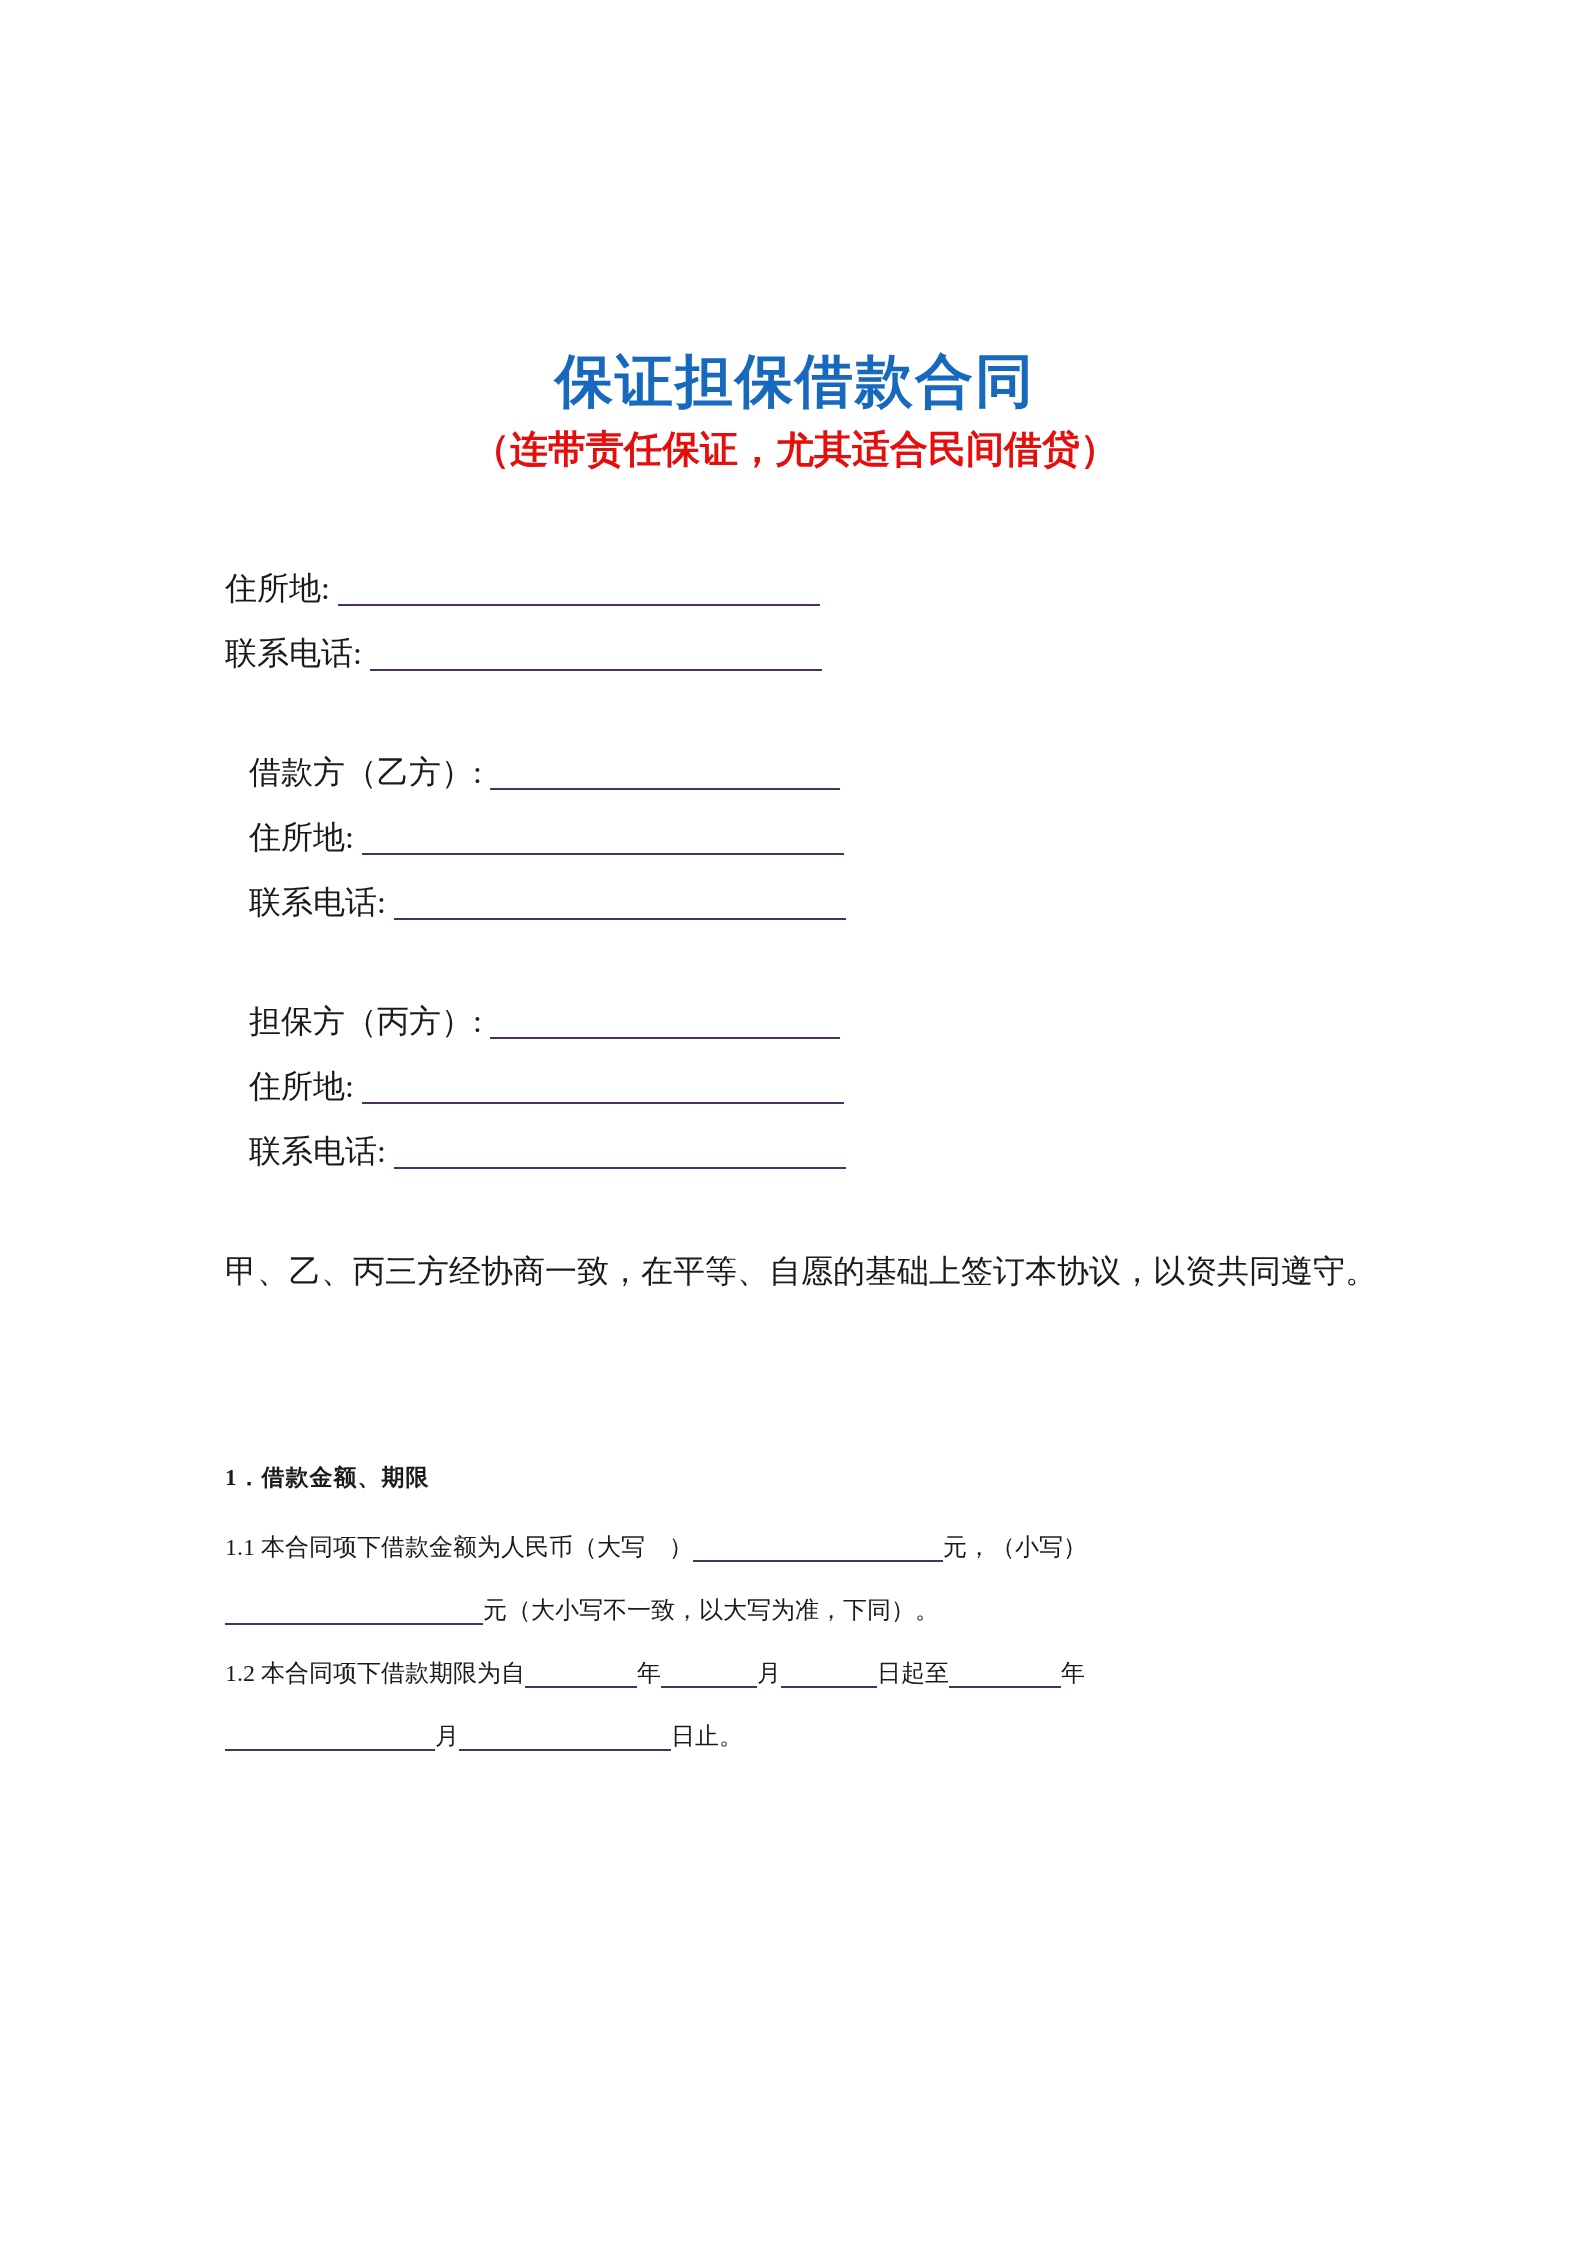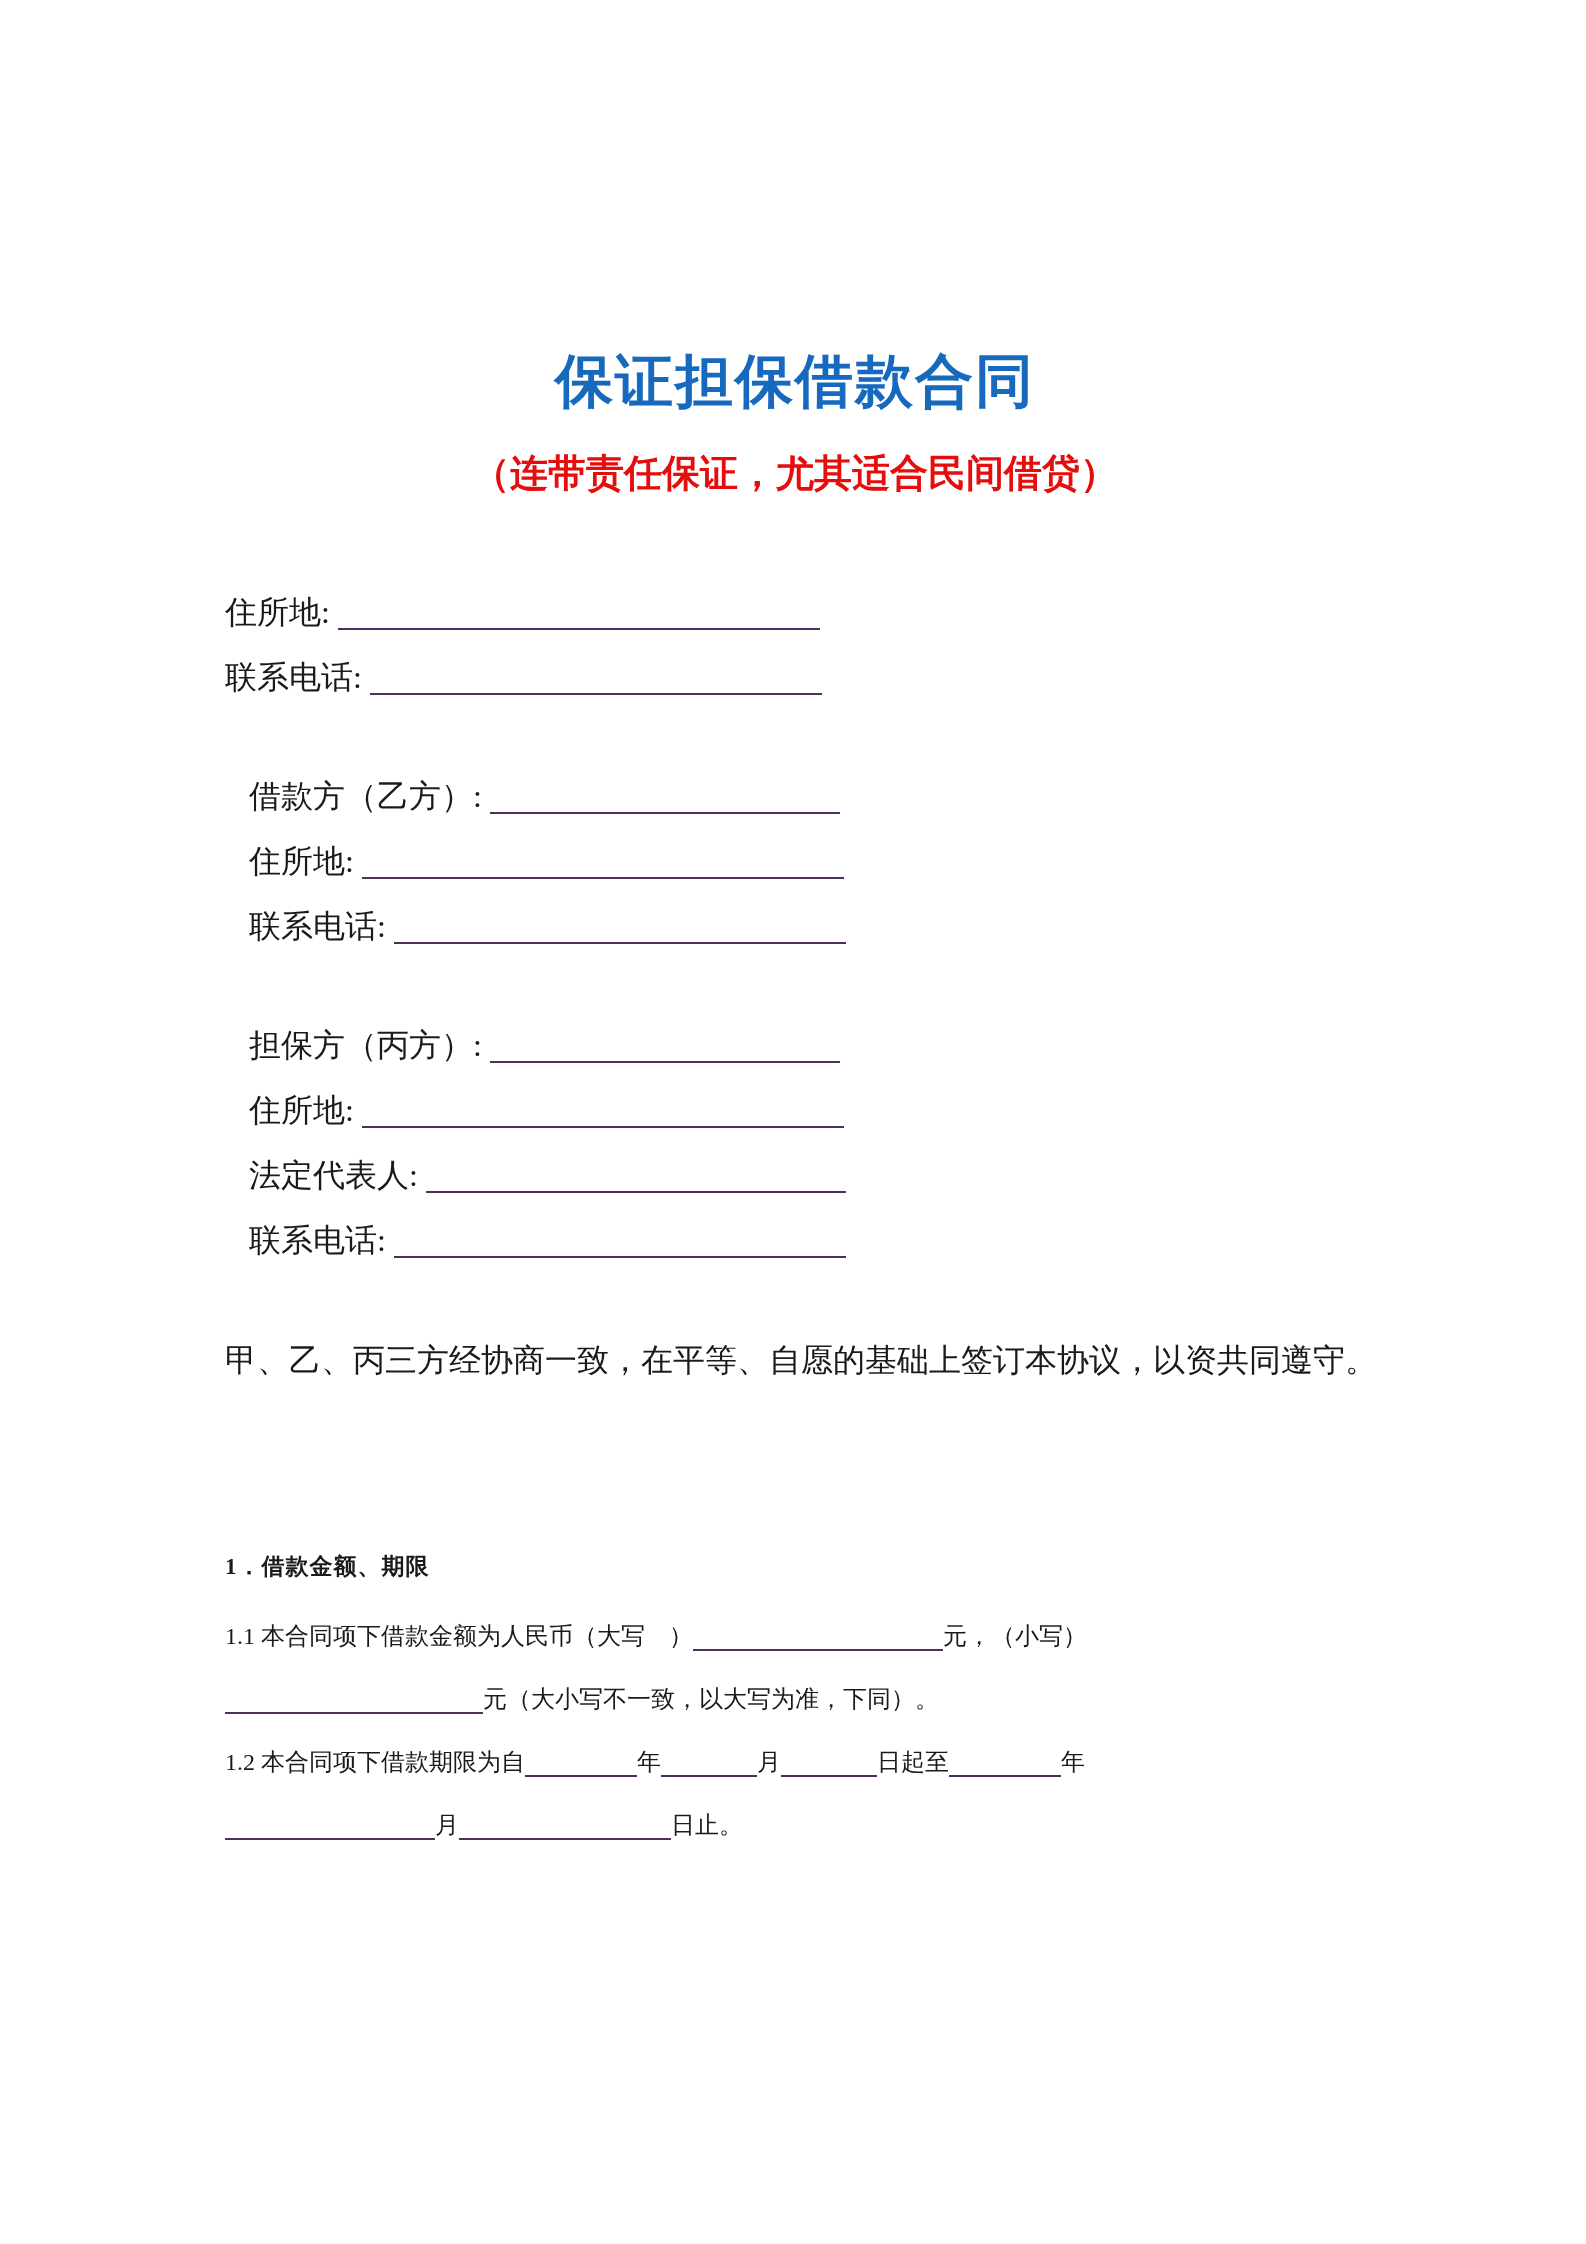--- a/index.html
+++ b/index.html
@@ -26,21 +26,21 @@
     color:var(--title-color);
     letter-spacing:2px;
   }
   .subtitle{
     font-family:"Liberation Sans","DejaVu Sans",sans-serif;
     font-size:38px;
     font-weight:700;
     line-height:46px;
     text-align:center;
     color:var(--subtitle-color);
-    margin-top:36px;
+    margin-top:12px;
   }
   .parties{margin-top:84px;}
   .party-group + .party-group{margin-top:54px;margin-left:24px;}
   .field-row{
     font-size:32px;
     line-height:65px;
     white-space:nowrap;
   }
   .blank{
     display:inline-block;
@@ -83,21 +83,20 @@
       <div class="field-row"><span class="field-label">联系电话:</span><span class="blank" style="width: 452px;"></span></div>
     </div>
     <div class="party-group">
       <div class="field-row"><span class="field-label">借款方（乙方）:</span><span class="blank" style="width: 350px;"></span></div>
       <div class="field-row"><span class="field-label">住所地:</span><span class="blank" style="width: 482px;"></span></div>
       <div class="field-row"><span class="field-label">联系电话:</span><span class="blank" style="width: 452px;"></span></div>
     </div>
     <div class="party-group">
       <div class="field-row"><span class="field-label">担保方（丙方）:</span><span class="blank" style="width: 350px;"></span></div>
       <div class="field-row"><span class="field-label">住所地:</span><span class="blank" style="width: 482px;"></span></div>
-      <div class="field-row"><span class="field-label">法定代表人:</span><span class="blank" style="width: 420px;"></span></div>
       <div class="field-row"><span class="field-label">联系电话:</span><span class="blank" style="width: 452px;"></span></div>
     </div>
   </div>
 
 <p class="preamble">甲、乙、丙三方经协商一致，在平等、自愿的基础上签订本协议，以资共同遵守。</p>
 
 <h2 class="sec-heading">1．借款金额、期限</h2>
 
 <div class="clauses">
     <p class="clause"><span>1.1 本合同项下借款金额为人民币（大写　）</span><span class="blank" style="width: 250px;"></span><span>元，（小写）</span><br><span class="blank" style="width: 258px;"></span><span>元（大小写不一致，以大写为准，下同）。</span></p>

